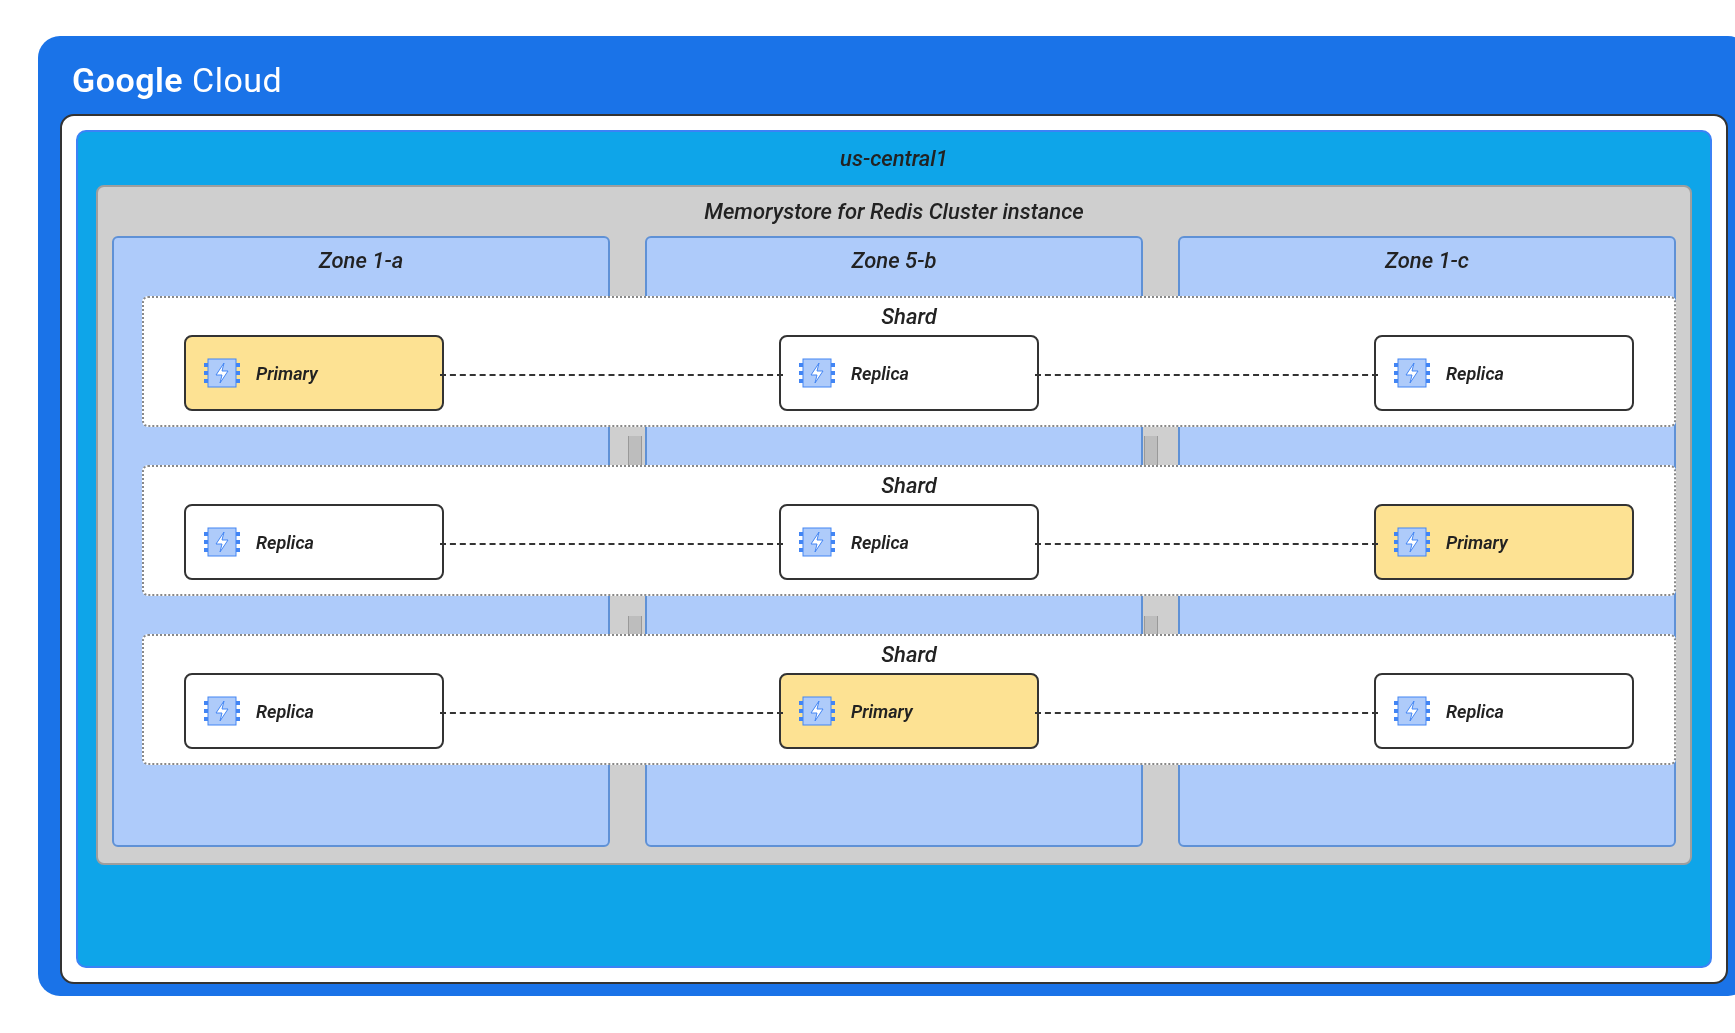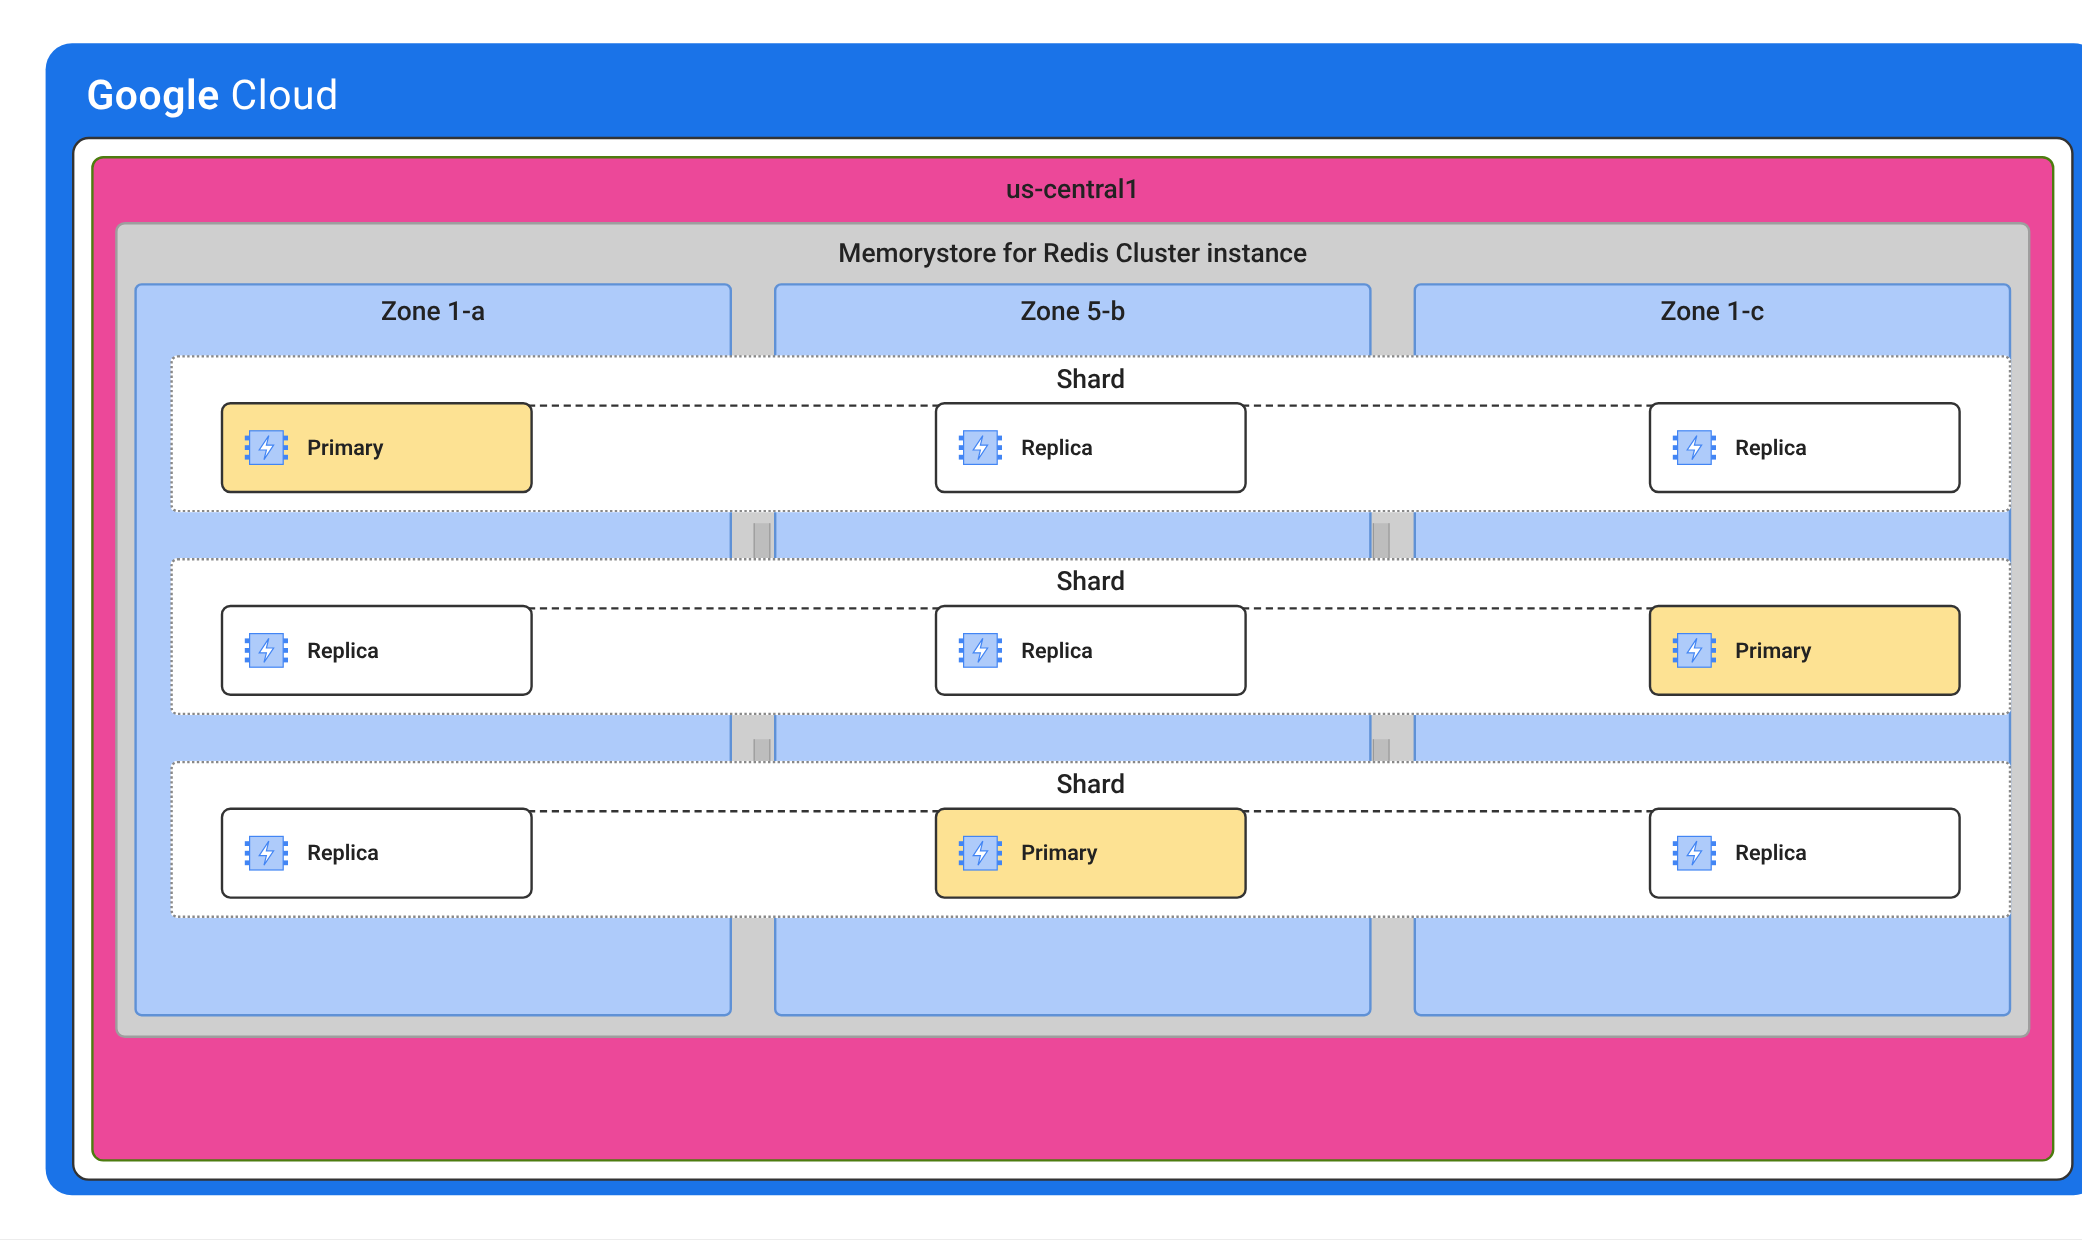--- a/index.html
+++ b/index.html
@@ -29,25 +29,26 @@
   }
   .gc-logo b { font-weight: 600; }
   .white-box {
     background: #fff;
     border: 2px solid #333;
     border-radius: 14px;
     padding: 14px;
     height: 870px;
   }
   .region-box {
-    background: #ec4899;
-    border: 2px solid #4d7c0f;
+    background: #0ea5e9;
+    border: 2px solid #3b82f6;
     border-radius: 10px;
     padding: 14px 18px 18px 18px;
     height: 100%;
+    font-style: italic;
   }
   .region-title {
     text-align: center;
     font-size: 22px;
     font-weight: 500;
     color: #222;
     margin-bottom: 14px;
   }
   .cluster-box {
     background: #cfcfcf;
@@ -104,21 +105,21 @@
   .shard-title {
     text-align: center;
     font-size: 22px;
     font-weight: 500;
     color: #222;
     margin-bottom: 6px;
   }
   .nodes-row {
     display: flex;
     justify-content: space-between;
-    align-items: flex-start;
+    align-items: center;
     position: relative;
   }
   .connector {
     flex: 1;
     height: 0;
     border-top: 2px dashed #333;
     margin: 0 -4px;
     position: relative;
     top: 2px;
   }

